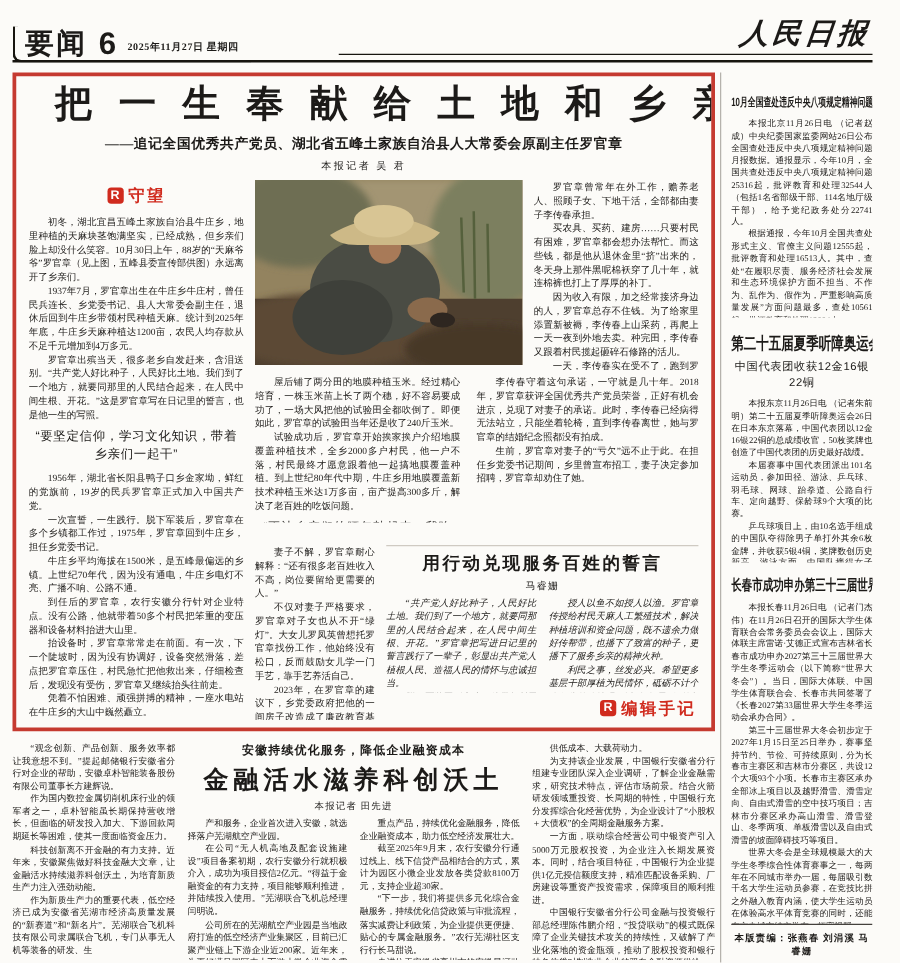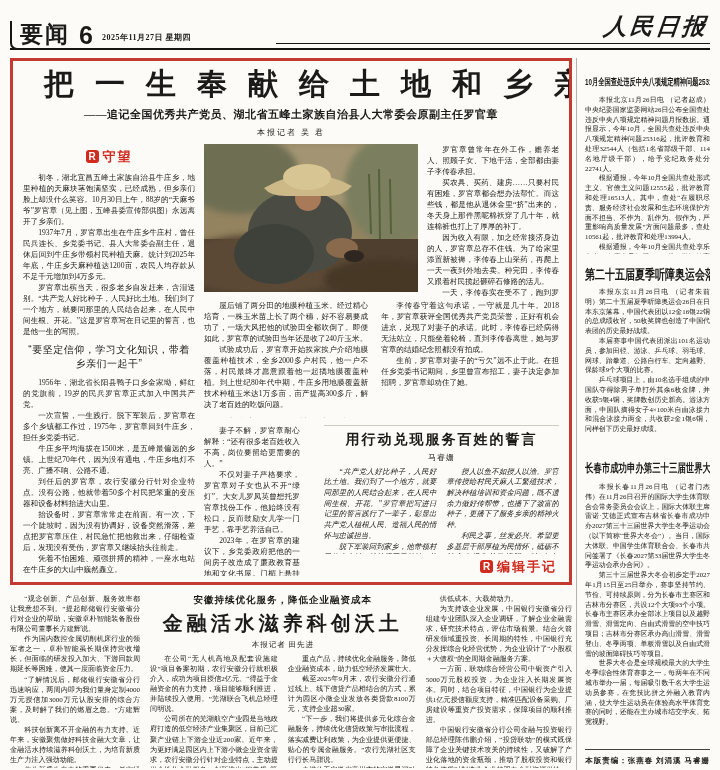--- a/index.html
+++ b/index.html
@@ -1,18 +1,18 @@
 <!DOCTYPE html>
 <html><head>
 <meta charset="utf-8">
 <style>
   *{margin:0;padding:0;box-sizing:border-box}
   html,body{width:720px;height:770px;overflow:hidden}
   body{background:#fcfbf8;color:#1c1a18;font-family:"Liberation Serif",serif;-webkit-font-smoothing:antialiased}
-  .page{position:relative;width:720px;height:770px;padding:4px 4px 0 4px}
+  .page{position:relative;width:720px;height:770px;padding:4px 16px 0 4px}
 
   
   .masthead{position:relative;height:44px;margin:2px 6px 0 6px;border-bottom:2px solid #17150f}
   .masthead::after{content:"";position:absolute;right:0;bottom:4px;width:62%;border-bottom:1px solid #17150f}
   .mast-left{position:absolute;left:0;bottom:-2px;display:flex;align-items:flex-end;gap:9px;border-left:2.5px solid #17150f;border-bottom:2px solid #17150f;border-bottom-left-radius:7px;padding:2px 10px 2px 8px}
   .mast-section{font-family:"Liberation Sans",sans-serif;font-weight:bold;font-size:23px;line-height:1;letter-spacing:2px}
   .mast-page{font-family:"Liberation Sans",sans-serif;font-size:25px;line-height:.9;font-weight:bold}
   .mast-date{font-size:8px;font-weight:bold;padding-bottom:3px;letter-spacing:.5px}
   .mast-brand{position:absolute;right:2px;bottom:6px;font-family:"DejaVu Serif",serif;font-style:italic;font-weight:bold;font-size:23px;letter-spacing:3px;transform:skewX(-6deg)}
 
@@ -29,21 +29,21 @@
   .lead-cols{display:flex;gap:9px;margin-top:6px;height:432px}
   .lcol{width:172px;overflow:hidden}
   .rwrap{flex:1;display:flex;flex-direction:column;overflow:hidden}
   .rowA{display:flex;gap:9px;height:152px}
   .photo{width:214px;height:148px;flex:none;background:#8d7d63;overflow:hidden}
   .photo svg{display:block}
   .col3a{flex:1;overflow:hidden}
   .rowB{display:flex;gap:13px;height:118px;margin-top:4px;overflow:hidden}
   .col2b{width:48%;overflow:hidden}
   .col3b{width:52%;overflow:hidden}
-  .rowC{display:flex;gap:24px;flex:1;overflow:hidden;margin-top:7px}
+  .rowC{display:flex;gap:9px;flex:1;overflow:hidden;margin-top:18px}
   .col2c{width:27%;overflow:hidden}
 
   .tag{display:flex;align-items:center;gap:4px;justify-content:center;margin:4px 0 6px 0}
   .tag-logo{display:inline-flex;align-items:center;justify-content:center;width:13px;height:13px;background:#d02b1e;color:#fff;font-family:"Liberation Sans",sans-serif;font-weight:bold;font-size:10px;border-radius:3px}
   .tag-label{color:#d02b1e;font-family:"Liberation Sans",sans-serif;font-weight:bold;font-size:13px;letter-spacing:2px}
 
   .para{font-size:7.6px;line-height:1.45;text-indent:2em;text-align:justify}
   .sub-hd{font-family:"Liberation Sans",sans-serif;font-weight:normal;font-size:10px;line-height:1.4;text-indent:0;text-align:center;margin:6px 2px;letter-spacing:.5px}
 
   
@@ -198,31 +198,31 @@
             </div>
           </div>
         </div>
       </div>
 
       <div class="finance">
         <div class="fin-colL">
 
         <p class="para">“观念创新、产品创新、服务效率都让我意想不到。”提起邮储银行安徽省分行对企业的帮助，安徽卓朴智能装备股份有限公司董事长方建辉说。</p>
             <p class="para">作为国内数控金属切削机床行业的领军者之一，卓朴智能虽长期保持营收增长，但面临的研发投入加大、下游回款周期延长等困难，使其一度面临资金压力。</p>
-            <p class="para">“了解情况后，邮储银行安徽省分行迅速响应，两周内即为我们量身定制4000万元授信加3000万元认股安排的综合方案，及时解了我们的燃眉之急。”方建辉说。</p>
             <p class="para">科技创新离不开金融的有力支持。近年来，安徽聚焦做好科技金融大文章，让金融活水持续滋养科创沃土，为培育新质生产力注入强劲动能。</p>
             <p class="para">作为新质生产力的重要代表，低空经济已成为安徽省芜湖市经济高质量发展的“新赛道”和“新名片”。芜湖联合飞机科技有限公司隶属联合飞机，专门从事无人机等装备的研发、生</p>
           </div>
         <div class="fin-center">
           <div class="fin-kicker">安徽持续优化服务，降低企业融资成本</div>
           <h2 class="fin-title">金融活水滋养科创沃土</h2>
           <div class="fin-byline">本报记者 田先进</div>
           <div class="fin-2cols">
             <div>
 
+            <p class="para">产和服务，企业首次进入安徽，就选择落户芜湖航空产业园。</p>
                 <p class="para">在公司“无人机高地及配套设施建设”项目备案初期，农行安徽分行就积极介入，成功为项目授信2亿元。“得益于金融资金的有力支持，项目能够顺利推进，并陆续投入使用。”芜湖联合飞机总经理闫明说。</p>
                 <p class="para">公司所在的芜湖航空产业园是当地政府打造的低空经济产业集聚区，目前已汇聚产业链上下游企业近200家。近年来，为更好满足园区内上下游小微企业资金需求，农行安徽分行针对企业特点，主动提供个性化金融服务，创新推出“皖美贷”等</p>
               </div>
             <div>
 
             <p class="para">重点产品，持续优化金融服务，降低企业融资成本，助力低空经济发展壮大。</p>
                 <p class="para">截至2025年9月末，农行安徽分行通过线上、线下信贷产品相结合的方式，累计为园区小微企业发放各类贷款8100万元，支持企业超30家。</p>
                 <p class="para">“下一步，我们将提供多元化综合金融服务，持续优化信贷政策与审批流程，落实减费让利政策，为企业提供更便捷、贴心的专属金融服务。”农行芜湖社区支行行长马甜说。</p>
                 <p class="para">走进位于安徽省亳州市的安徽星河动力装备科技有限公司总装车间，中大型可重复使用液体运载火箭“智神星一号”正在紧张组装中，其正式投入商业运营后，可为商业卫星发射提</p>
               </div>
@@ -244,20 +244,21 @@
         <div>
 
         <p class="para">本报北京11月26日电 （记者赵成）中央纪委国家监委网站26日公布全国查处违反中央八项规定精神问题月报数据。通报显示，今年10月，全国共查处违反中央八项规定精神问题25316起，批评教育和处理32544人（包括1名省部级干部、114名地厅级干部），给予党纪政务处分22741人。</p>
             <p class="para">根据通报，今年10月全国共查处形式主义、官僚主义问题12555起，批评教育和处理16513人。其中，查处“在履职尽责、服务经济社会发展和生态环境保护方面不担当、不作为、乱作为、假作为，严重影响高质量发展”方面问题最多，查处10561起，批评教育和处理13994人。</p>
             <p class="para">根据通报，今年10月全国共查处享乐主义、奢靡之风问题12761起，批评教育和处理16031人。其中，查处违规收送名贵特产和礼品礼金问题7372起，违规发放津补贴或福利问题1489起，违规吃喝问题2861起。</p>
           </div>
       </div>
 
       <div class="sb-art sb-art2">
         <h3 class="condensed sb-h-lg">第二十五届夏季听障奥运会落幕</h3>
+        <div class="sb-sub">中国代表团收获12金16银22铜</div>
         <div>
 
         <p class="para">本报东京11月26日电 （记者朱前明）第二十五届夏季听障奥运会26日在日本东京落幕，中国代表团以12金16银22铜的总成绩收官，50枚奖牌也创造了中国代表团的历史最好战绩。</p>
             <p class="para">本届赛事中国代表团派出101名运动员，参加田径、游泳、乒乓球、羽毛球、网球、跆拳道、公路自行车、定向越野、保龄球9个大项的比赛。</p>
             <p class="para">乒乓球项目上，由10名选手组成的中国队夺得除男子单打外其余6枚金牌，并收获5银4铜，奖牌数创历史新高。游泳方面，中国队摘得女子4×100米自由泳接力和混合泳接力两金，共收获2金1银6铜，同样创下历史最好成绩。</p>
           </div>
       </div>
 
       <div class="sb-art sb-art3">
         <h3 class="condensed sb-h-lg3">长春市成功申办第三十三届世界大冬会</h3>

